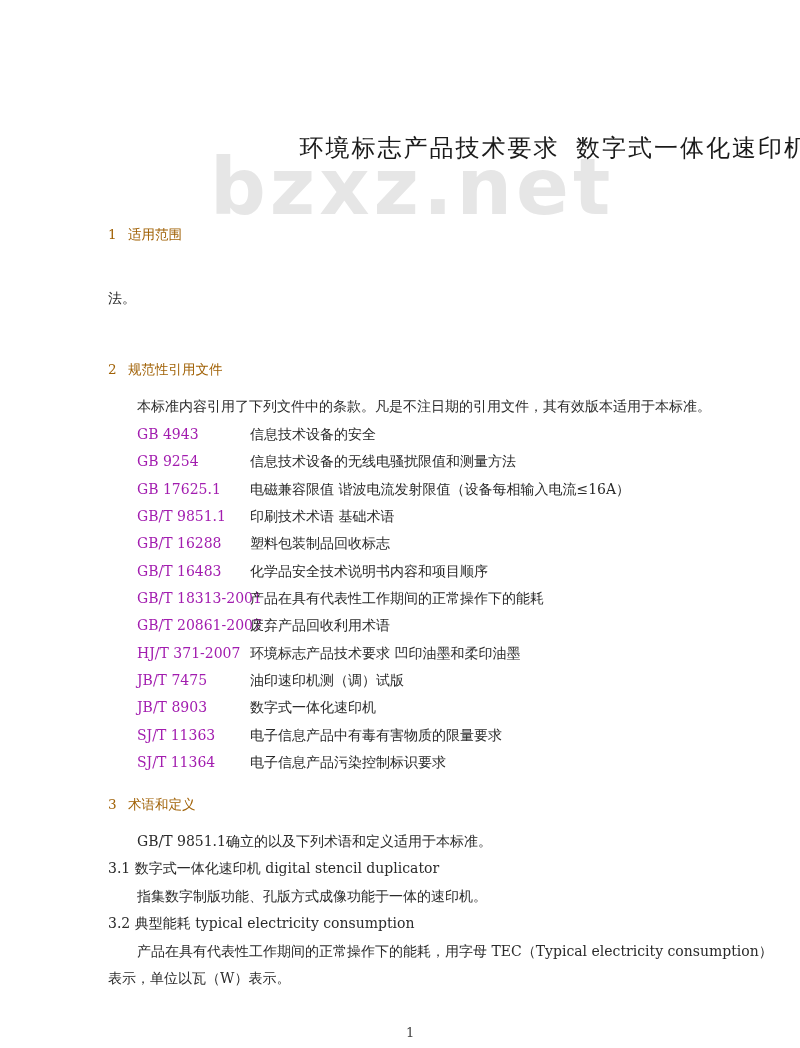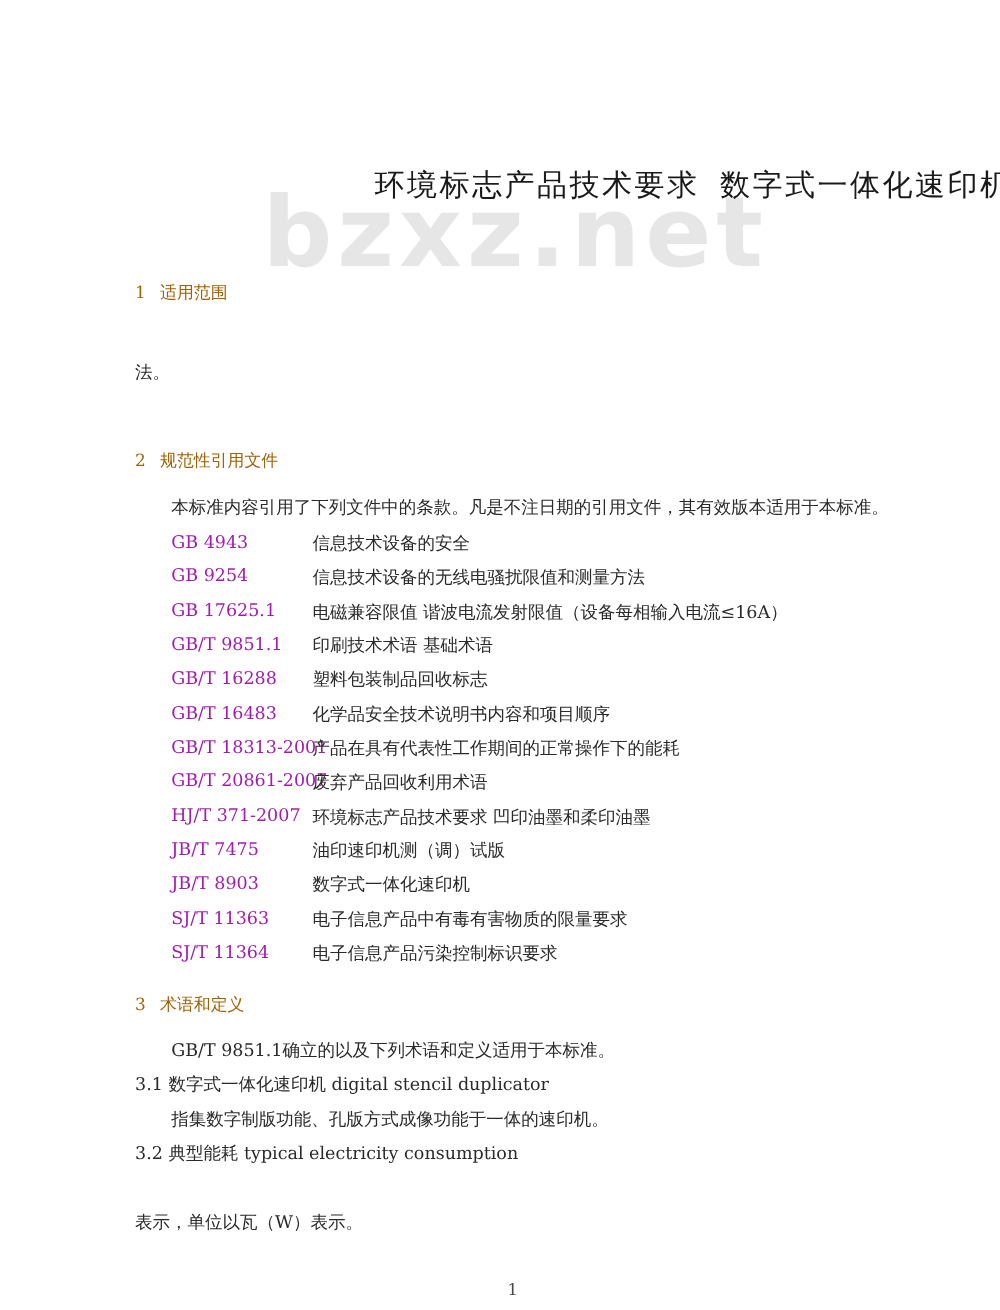--- a/index.html
+++ b/index.html
@@ -98,16 +98,17 @@
     </div>
   </div>
 
   <div class="abs heading" style="left:98px; top:798px;">
     <span class="num">3</span><span>术语和定义</span>
   </div>
   <div class="abs para" style="left:127px; top:834px;">GB/T 9851.1确立的以及下列术语和定义适用于本标准。</div>
   <div class="abs para" style="left:98px; top:861px;">3.1  数字式一体化速印机  digital stencil duplicator</div>
   <div class="abs para" style="left:127px; top:889px;">指集数字制版功能、孔版方式成像功能于一体的速印机。</div>
   <div class="abs para" style="left:98px; top:916px;">3.2  典型能耗  typical electricity consumption</div>
+  <div class="abs para" style="left:127px; top:944px;">产品在具有代表性工作期间的正常操作下的能耗，用字母 TEC（Typical electricity consumption）</div>
   <div class="abs para" style="left:98px; top:971px;">表示，单位以瓦（W）表示。</div>
 
   <div class="pagenum">1</div>
 </div>
 
 </body></html>

